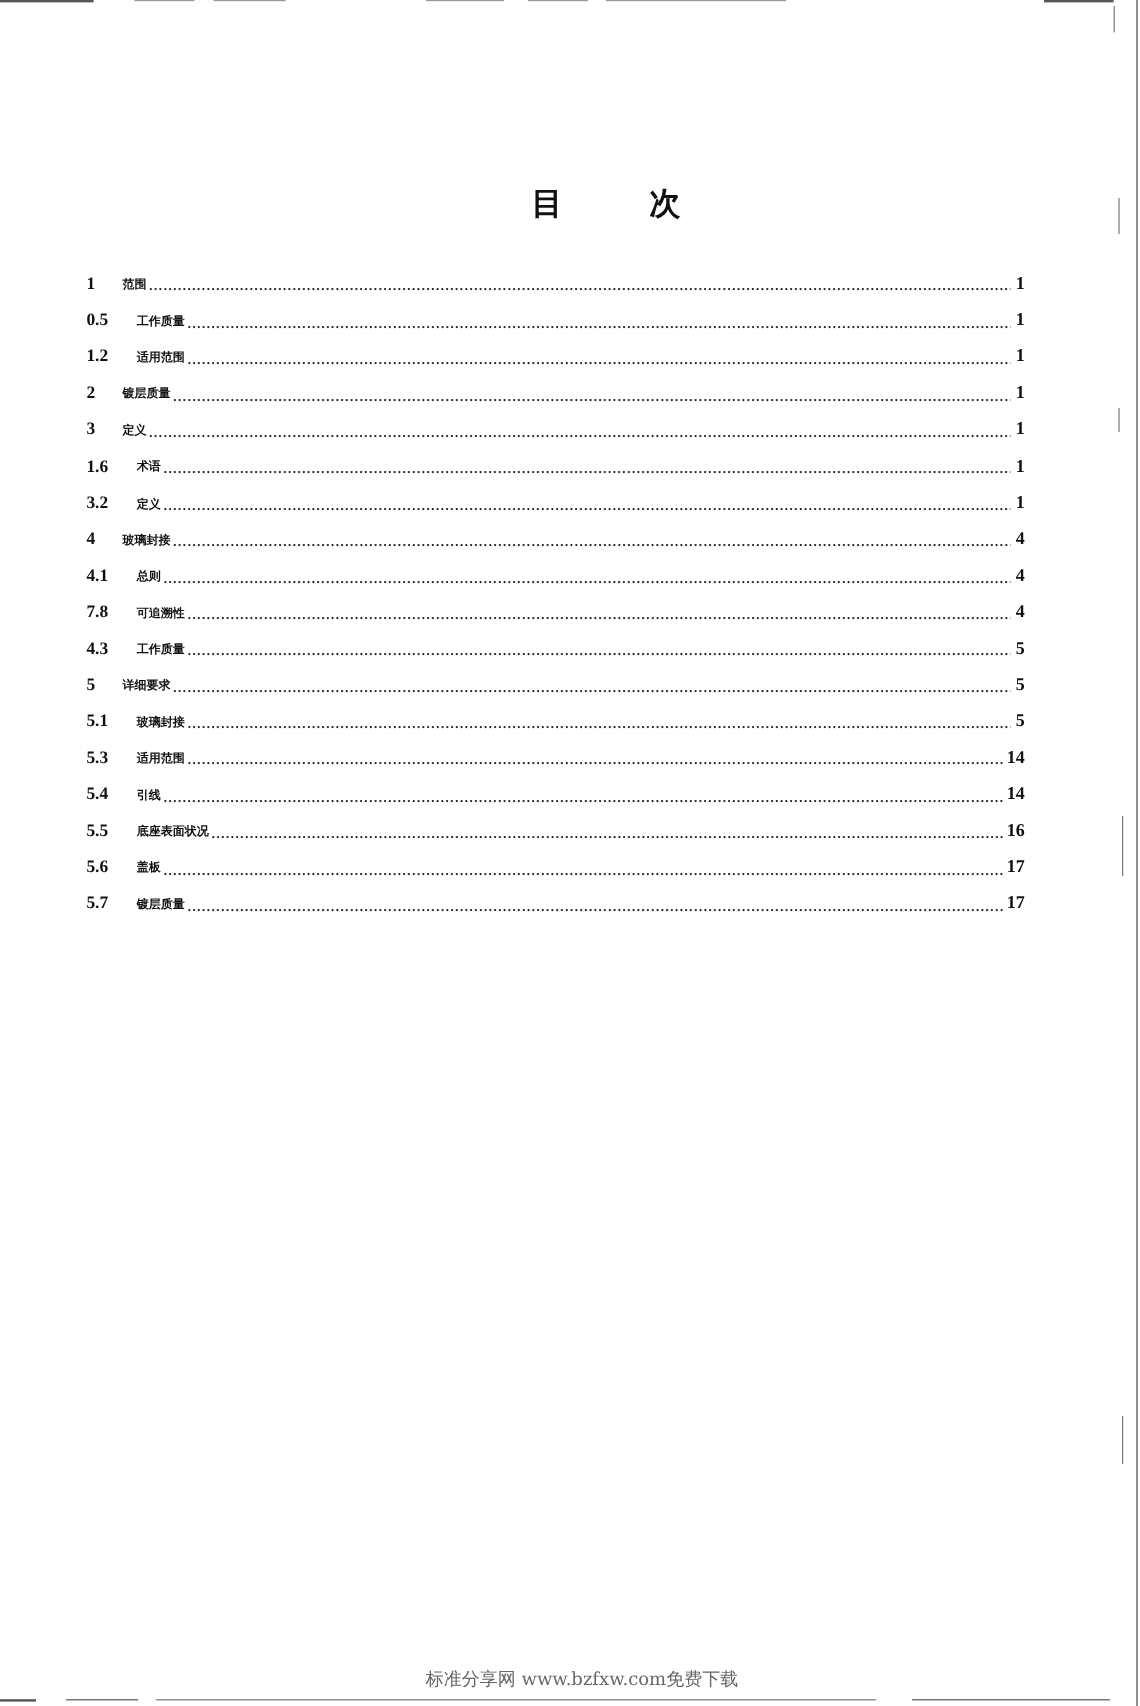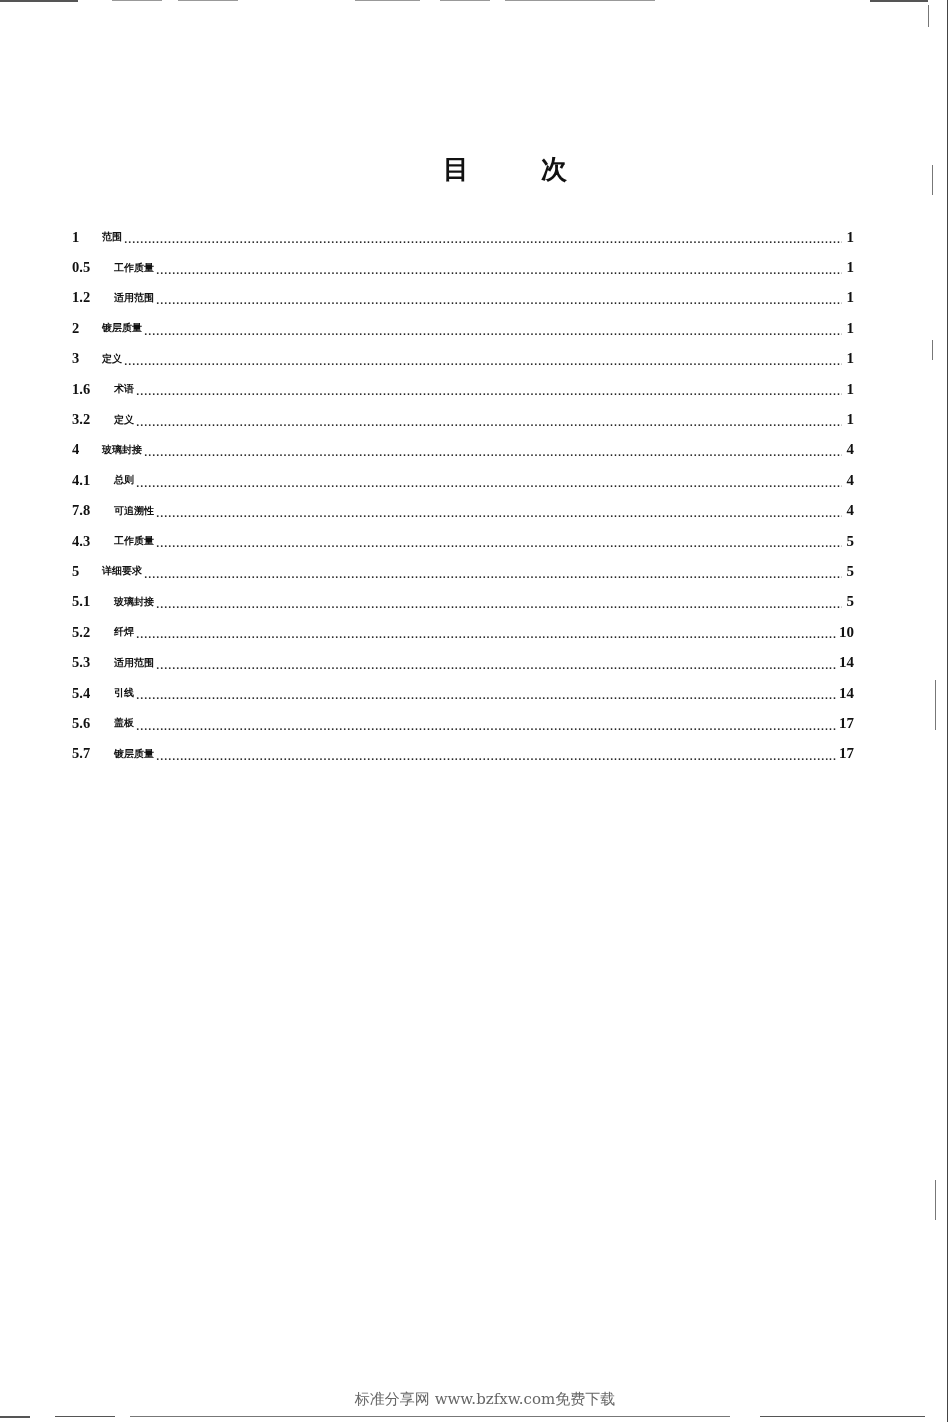--- a/index.html
+++ b/index.html
@@ -129,36 +129,36 @@
       <span class="dots"></span>
       <span class="page">5</span>
     </div>
   <div class="toc-row">
       <span class="num sub">5.1</span>
       <span class="label">玻璃封接</span>
       <span class="dots"></span>
       <span class="page">5</span>
     </div>
   <div class="toc-row">
-      <span class="num sub">5.2</span>
-      <span class="label">纤焊</span>
-      <span class="dots"></span>
-      <span class="page">10</span>
-    </div>
-  <div class="toc-row">
       <span class="num sub">5.3</span>
       <span class="label">适用范围</span>
       <span class="dots"></span>
       <span class="page">14</span>
     </div>
   <div class="toc-row">
       <span class="num sub">5.4</span>
       <span class="label">引线</span>
       <span class="dots"></span>
       <span class="page">14</span>
+    </div>
+  <div class="toc-row">
+      <span class="num sub">5.5</span>
+      <span class="label">底座表面状况</span>
+      <span class="dots"></span>
+      <span class="page">16</span>
     </div>
   <div class="toc-row">
       <span class="num sub">5.6</span>
       <span class="label">盖板</span>
       <span class="dots"></span>
       <span class="page">17</span>
     </div>
   <div class="toc-row">
       <span class="num sub">5.7</span>
       <span class="label">镀层质量</span>

